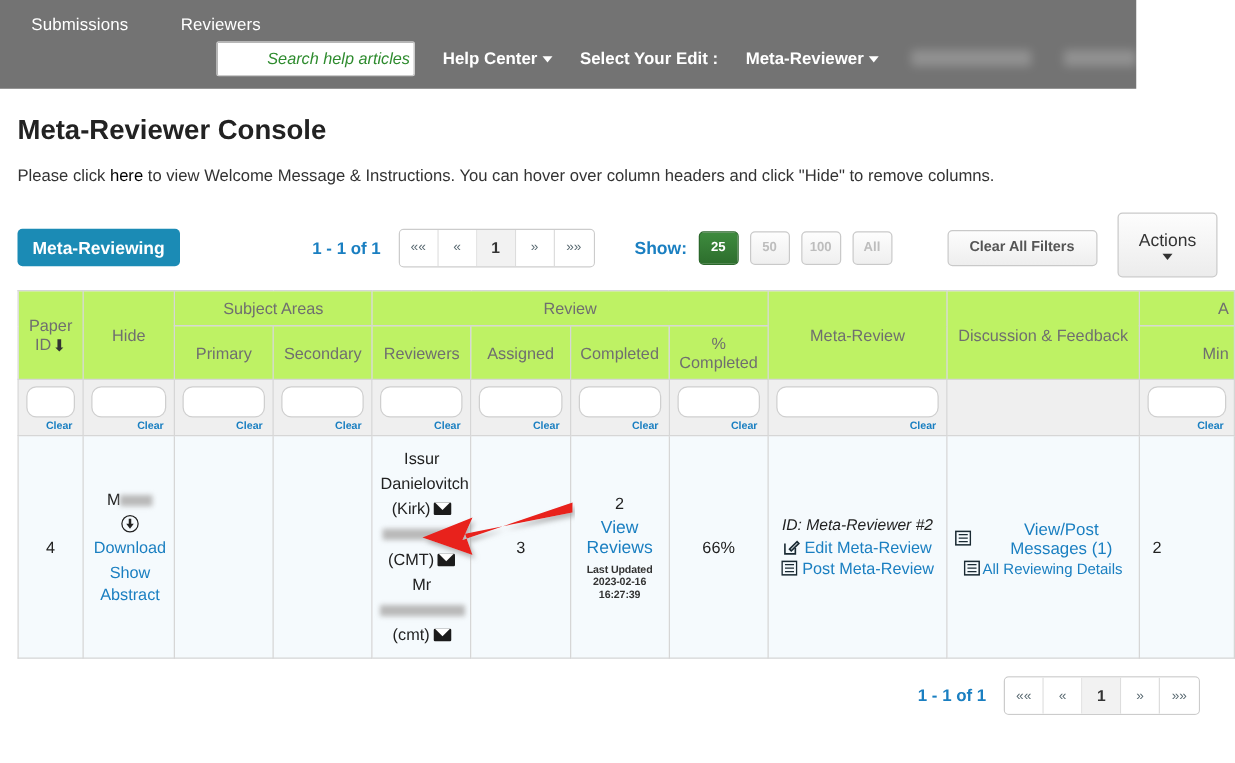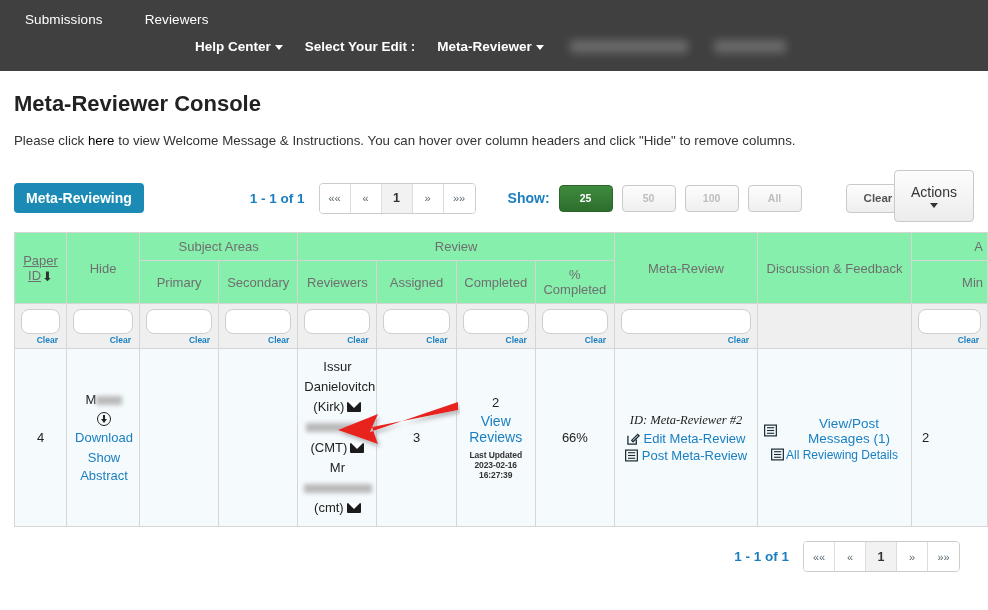--- a/index.html
+++ b/index.html
@@ -6,24 +6,24 @@
   html, body {
     margin: 0; padding: 0;
     width: 988px; height: 610px;
     background: #ffffff;
     font-family: "Liberation Sans", sans-serif;
     overflow: hidden;
   }
 
   
   .topbar {
-    background: #404040;
+    background: #737373;
     height: 71px;
     position: relative;
-    width: 988px;
+    width: 909px;
   }
   .nav-links {
     display: flex;
     align-items: center;
     padding: 8px 0 0 25px;
     height: 30px;
   }
   .nav-link {
     color: #ffffff;
     font-size: 13.5px;
@@ -162,21 +162,21 @@
     font-weight: bold;
   }
   .show-label {
     color: #1a7fc1;
     font-weight: bold;
     font-size: 14px;
     margin-left: 32px;
   }
   .show-btn {
     margin-left: 9px;
-    width: 54px; height: 27px;
+    width: 32px; height: 27px;
     border: 1px solid #c9c9c9;
     border-radius: 4px;
     background: linear-gradient(#fdfdfd,#efefef);
     color: #bdbdbd;
     font-size: 10.5px;
     font-weight: bold;
     cursor: pointer;
     font-family: "Liberation Sans", sans-serif;
   }
   .show-btn.active {
@@ -229,28 +229,28 @@
     width: 974px;
     border-collapse: collapse;
     table-layout: fixed;
     font-size: 12.5px;
   }
   .grid th, .grid td {
     border: 1px solid #d6d6d6;
     vertical-align: middle;
   }
   .grid thead th {
-    background: #86efac;
+    background: #bef264;
     color: #6f6f6f;
     font-weight: normal;
     font-size: 13px;
     text-align: center;
     padding: 6px 4px;
   }
-  th.paper-id-th { width: 52px; text-decoration: underline; }
+  th.paper-id-th { width: 52px; }
   th.title-th { width: 73px; }
   th.primary-th { width: 67px; }
   th.secondary-th { width: 75px; }
   th.reviewers-th { width: 72px; }
   th.assigned-th { width: 66px; }
   th.completed-th { width: 130px; }
   th.pct-th { width: 66px; }
   th.metarev-th { width: 143px; }
   th.disc-th { width: 154px; }
   th.min-th { width: 76px; }
@@ -352,21 +352,21 @@
     border-top: 6px solid #ffffff;
   }
   .reviews-count { font-size: 13px; color: #222; }
   .last-updated {
     font-size: 8.5px;
     color: #333;
     font-weight: bold;
     margin-top: 5px;
     letter-spacing: -0.1px;
   }
-  .meta-id { font-style: italic; font-size: 12.5px; color: #222; margin-bottom: 3px; font-family: Liberation Serif, serif; }
+  .meta-id { font-style: italic; font-size: 12.5px; color: #222; margin-bottom: 3px; }
   .meta-link-row { display: flex; align-items: center; justify-content: center; gap: 4px; margin-top: 2px; }
   .icon-edit, .icon-list {
     display: inline-block;
     width: 13px; height: 13px;
     position: relative;
     flex: 0 0 auto;
   }
   .icon-edit svg, .icon-list svg { display: block; }
 
   
@@ -388,20 +388,31 @@
 </style>
 </head>
 <body>
 
 <div class="topbar">
   <div class="nav-links">
     <span class="nav-link">Submissions</span>
     <span class="nav-link">Reviewers</span>
   </div>
   <div class="util-row">
+    <div class="searchbox">
+      <input class="search-input" type="text" placeholder="Search help articles" style="">
+      <button class="search-btn">
+        <span>
+          <svg width="15" height="15" viewBox="0 0 16 16">
+            <circle cx="6.5" cy="6.5" r="4.6" fill="none" stroke="#0e7c9e" stroke-width="1.9"></circle>
+            <line x1="10" y1="10" x2="14.5" y2="14.5" stroke="#0e7c9e" stroke-width="2.1" stroke-linecap="round"></line>
+          </svg>
+        </span>
+      </button>
+    </div>
     <span class="util-item">
       <span>Help Center</span><i class="caret-dn"></i>
     </span>
     <span class="util-item">Select Your Edit :</span>
     <span class="util-item">
       <span>Meta-Reviewer</span><i class="caret-dn"></i>
     </span>
     <span class="redacted r1"></span>
     <span class="redacted r2"></span>
   </div>

